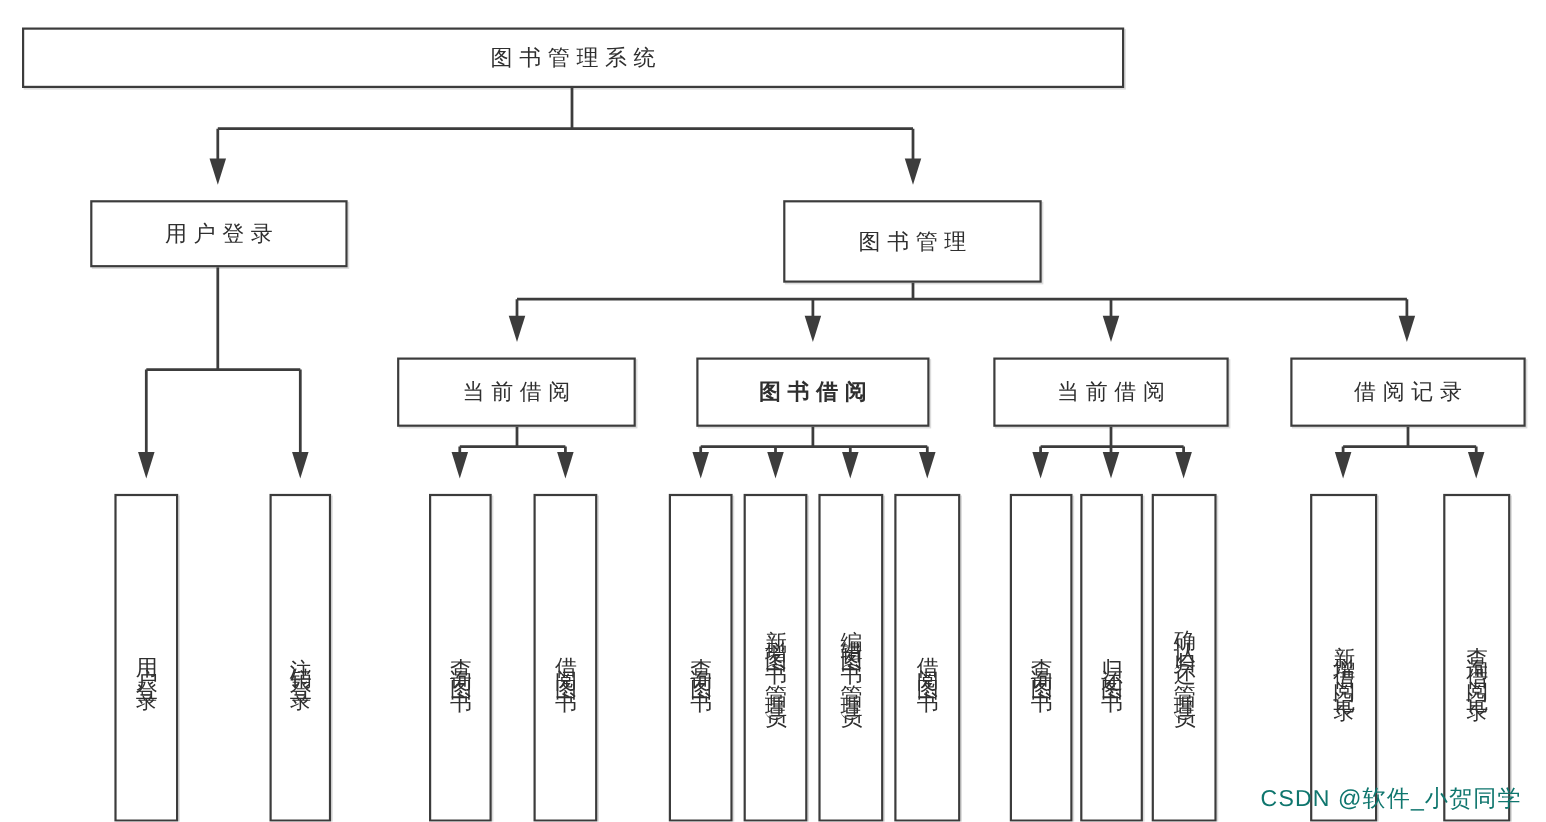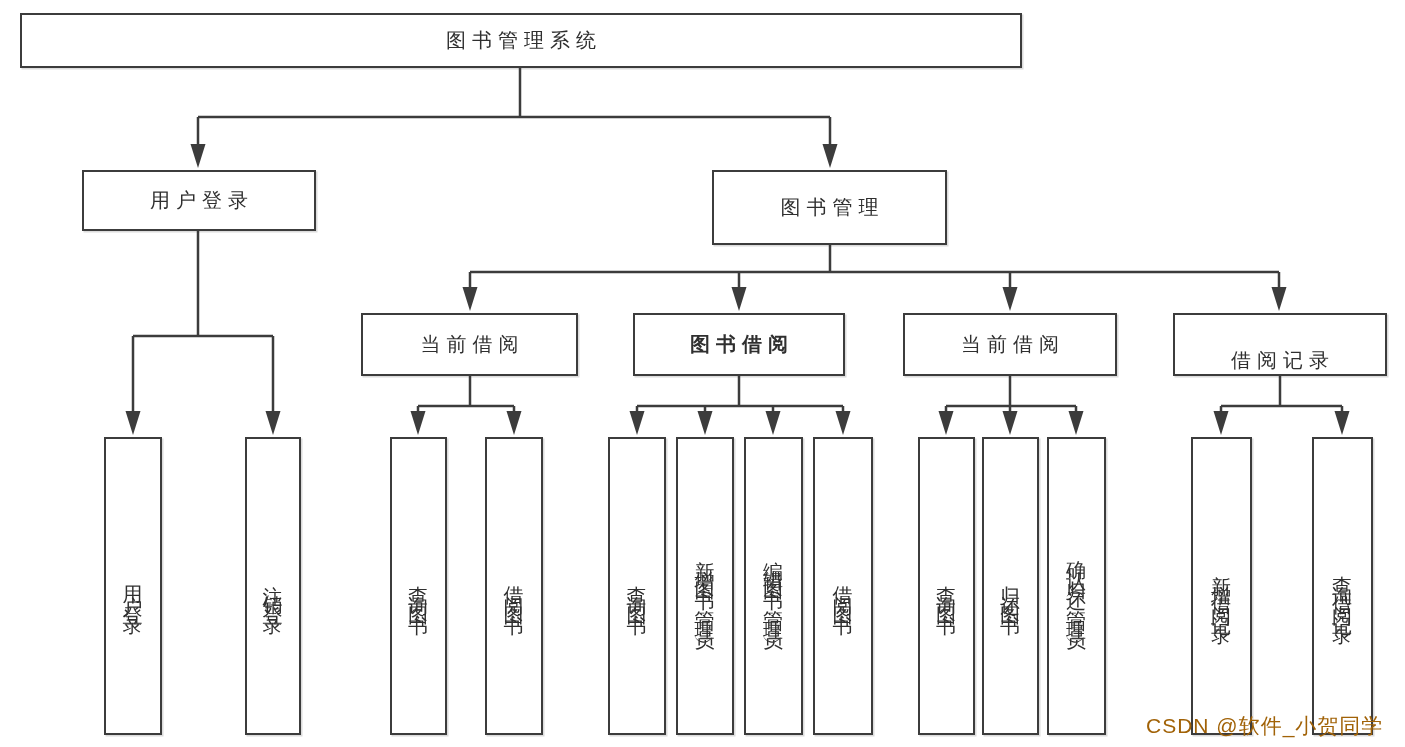--- a/index.html
+++ b/index.html
@@ -12,20 +12,21 @@
   }
   .wires{position:absolute;left:0;top:0;width:1405px;height:747px;}
   .box{
     position:absolute;
     background:#ffffff;
     border:2.5px solid #3c3c3c;
     box-shadow:1.5px 1.5px 0 rgba(60,60,60,.18);
     display:flex;align-items:center;justify-content:center;
     color:#2f2f2f;
     box-sizing:border-box;
+    margin-top:12px;
   }
   .hlabel{
     font-size:20px;
     letter-spacing:6px;
     padding-left:6px;       
     white-space:nowrap;
   }
   .leaf .vlabel{
     writing-mode:vertical-rl;
     text-orientation:mixed;
@@ -35,41 +36,41 @@
     margin-top:8px;         
     white-space:nowrap;
   }
   
   #b-root        {left:20px;  top:13px;  width:1002px; height:55px;}
   #b-user        {left:82px;  top:170px; width:234px;  height:61px;}
   #b-manage      {left:712px; top:170px; width:235px;  height:75px;}
   #b-recommend   {left:361px; top:313px; width:217px;  height:63px;}
   #b-borrow      {left:633px; top:313px; width:212px;  height:63px;font-weight:bold;}
   #b-current     {left:903px; top:313px; width:214px;  height:63px;text-align:center;}
-  #b-records     {left:1173px;top:313px; width:214px;  height:63px;align-items:flex-end;}
+  #b-records     {left:1173px;top:313px; width:214px;  height:63px;}
   .leaf{top:437px;height:298px;}
   #b-u1 {left:104px; width:58px;}
   #b-u2 {left:245px; width:56px;}
   #b-r1 {left:390px; width:57px;}
   #b-r2 {left:485px; width:58px;}
   #b-w1 {left:608px; width:58px;}
   #b-w2 {left:676px; width:58px;}
   #b-w3 {left:744px; width:59px;}
   #b-w4 {left:813px; width:60px;}
   #b-c1 {left:918px; width:57px;}
   #b-c2 {left:982px; width:57px;}
   #b-c3 {left:1047px;width:59px;}
   #b-j1 {left:1191px;width:61px;}
   #b-j2 {left:1312px;width:61px;}
   .watermark{
     position:absolute;
     left:1146px;top:712px;
     font-size:21px;
     letter-spacing:1px;
-    color:#a16207;
+    color:#0f766e;
     white-space:nowrap;
   }
 </style>
 </head>
 <body>
 
 <div class="stage">
 
   <svg class="wires" viewBox="0 0 1405 747" xmlns="http://www.w3.org/2000/svg">
     <g stroke="#3c3c3c" stroke-width="2.5" fill="none">

